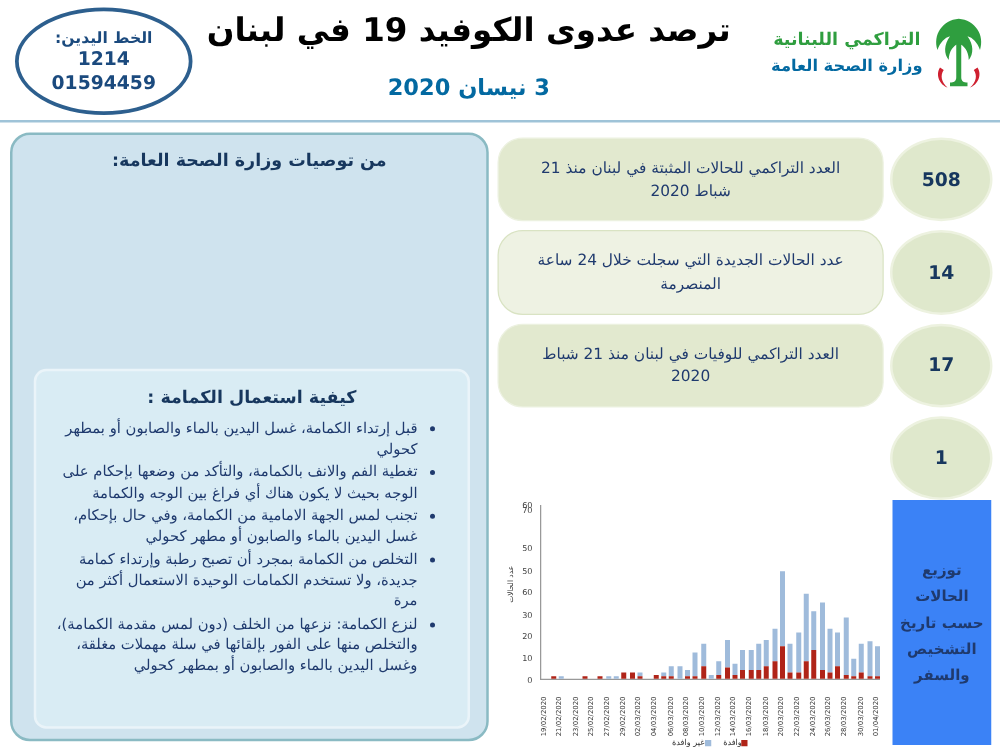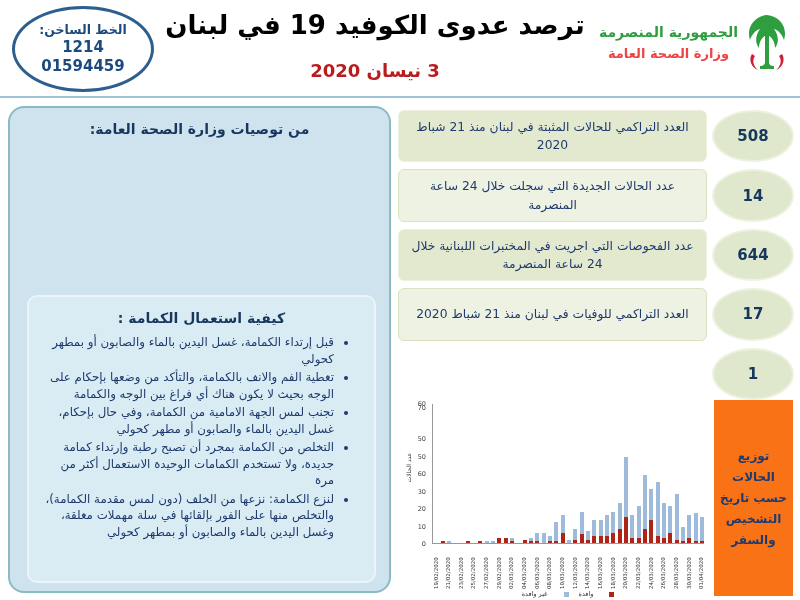--- a/index.html
+++ b/index.html
@@ -9,25 +9,25 @@
 
   
   #hotline{position:absolute;left:12px;top:6px;width:142px;height:86px;border:3px solid #2d5f8e;
     border-radius:50%;display:flex;flex-direction:column;align-items:center;justify-content:center;
     color:#1b4a7e;text-align:center;line-height:1.25;}
   #hotline .hl-label{font-size:12.5px;font-weight:bold;direction:rtl;}
   #hotline .hl-num{font-size:15px;font-weight:bold;}
   #main-title{position:absolute;left:165px;right:215px;top:10px;text-align:center;direction:rtl;
     font-size:26px;font-weight:bold;color:#000;}
   #report-date{position:absolute;left:165px;right:215px;top:60px;text-align:center;direction:rtl;
-    font-size:18px;font-weight:bold;color:#b91c1c;}
+    font-size:18px;font-weight:bold;color:#0369a1;}
   #logo{position:absolute;right:10px;top:10px;display:flex;direction:rtl;align-items:center;gap:6px;}
   #logo .logo-text{text-align:center;direction:rtl;line-height:1.6;}
   #logo .logo-line1{font-size:14px;font-weight:bold;color:#2f9e3f;letter-spacing:1px;}
-  #logo .logo-line2{font-size:13px;font-weight:bold;color:#ef4444;letter-spacing:1px;}
+  #logo .logo-line2{font-size:13px;font-weight:bold;color:#0369a1;letter-spacing:1px;}
   #header-sep{position:absolute;left:0;top:96px;width:800px;height:2px;background:#9fc3d8;}
 
   
   #left-panel{position:absolute;left:8px;top:106px;width:383px;height:487px;background:#cfe3ee;
     border:2px solid #8abac3;border-radius:16px;}
   .panel-title{margin-top:13px;text-align:center;direction:rtl;font-size:14px;font-weight:bold;color:#17375e;}
   #reco-list{direction:rtl;margin:14px 48px 0 16px;padding:0 18px 0 0;color:#1f3a6e;font-size:12.5px;
     line-height:1.55;}
   #reco-list li{margin-bottom:1px;}
   #mask-box{position:absolute;left:17px;top:187px;width:349px;height:288px;background:#d9ecf4;
@@ -35,74 +35,74 @@
   #mask-list{direction:rtl;margin:8px 26px 0 10px;padding:0 14px 0 0;color:#1f3a6e;font-size:11.8px;
     line-height:1.4;}
   #mask-list li{margin-bottom:2px;}
 
   
   #stats{position:absolute;left:398px;top:110px;width:396px;height:290px;display:flex;
     flex-direction:column;gap:7px;}
   .stat-row{flex:1;display:flex;direction:rtl;align-items:stretch;gap:5px;}
   .stat-ellipse{width:82px;flex:none;background:#dfe8cc;border:2px solid #edf2e0;border-radius:50%;
     display:flex;align-items:center;justify-content:center;color:#17375e;font-weight:bold;font-size:15px;}
-  .stat-box{flex:1;border-radius:6px;display:flex;align-items:center;justify-content:center;
-    padding:3px 8px;color:#1f3a6e;font-size:12.3px;text-align:center;direction:rtl;line-height:1.5;}
+  .stat-box{flex:1;border-radius:20px;display:flex;align-items:center;justify-content:center;
+    padding:3px 24px;color:#1f3a6e;font-size:12.3px;text-align:center;direction:rtl;line-height:1.5;}
   .stat-row:nth-child(odd) .stat-box{background:#e2e9cf;border:1px solid #ecf1e0;}
   .stat-row:nth-child(even) .stat-box{background:#eef2e3;border:1px solid #d9e3c3;}
 
   
   #chart{position:absolute;left:400px;top:402px;width:312px;height:196px;background:#fff;}
   #chart-y-title{position:absolute;left:-6px;top:62px;font-size:6px;color:#333;transform:rotate(-90deg);}
   #chart-y-labels{position:absolute;left:6px;top:0;width:22px;height:142px;}
   .ytick{position:absolute;right:2px;font-size:6.5px;color:#444;}
   #chart-plot{position:absolute;left:32px;top:2px;width:272px;height:140px;
     border-left:1px solid #999;border-bottom:1px solid #999;}
   .bar{position:absolute;bottom:0;width:4px;display:flex;flex-direction:column;justify-content:flex-end;}
   .seg-blue{background:#9fbbdb;width:100%;}
   .seg-red{background:#b02418;width:100%;}
   #chart-x-labels{position:absolute;left:32px;top:145px;width:272px;height:44px;}
   .xtick{position:absolute;top:42px;transform:rotate(-90deg);transform-origin:0 0;font-size:5.5px;
     color:#333;white-space:nowrap;}
   #chart-legend{position:absolute;left:32px;top:188px;width:272px;display:flex;justify-content:center;
     gap:10px;direction:rtl;font-size:6.5px;color:#333;}
-  .legend-item{display:flex;direction:rtl;align-items:center;gap:16px;}
+  .legend-item{display:flex;direction:rtl;align-items:center;gap:0;}
   .legend-sq{width:5px;height:5px;flex:none;}
 
   
-  #side-strip{position:absolute;left:714px;top:400px;width:79px;height:196px;background:#f97316;
+  #side-strip{position:absolute;left:714px;top:400px;width:79px;height:196px;background:#3b82f6;
     display:flex;align-items:center;justify-content:center;padding:6px;}
   #side-strip .strip-text{direction:rtl;text-align:center;color:#1f3a6e;font-weight:bold;font-size:12px;
     line-height:1.75;}
 </style>
 </head>
 <body>
 
 <div id="page">
 
   <div id="hotline">
-    <div class="hl-label">الخط الساخن:</div>
+    <div class="hl-label">الخط اليدين:</div>
     <div class="hl-num">1214</div>
     <div class="hl-num">01594459</div>
   </div>
 
   <div id="main-title">ترصد عدوى الكوفيد 19 في لبنان</div>
   <div id="report-date">3 نيسان 2020</div>
 
   <div id="logo">
     <span>
       <svg width="46" height="62" viewBox="0 0 46 62">
         <path d="M6 30 C2 18 10 6 23 5 C36 6 44 18 40 30 C38 24 34 20 30 19 C35 26 35 33 31 38 C31 31 27 26 23 25 C19 26 15 31 15 38 C11 33 11 26 16 19 C12 20 8 24 6 30 Z" fill="#2f9e3f"></path>
         <path d="M21 24 L25 24 L25 52 C25 55 27 56 30 56 L30 59 L16 59 L16 56 C19 56 21 55 21 52 Z" fill="#2f9e3f"></path>
         <path d="M8 44 C4 50 8 58 14 60 C9 56 8 50 11 46 Z" fill="#cf2030"></path>
         <path d="M38 44 C42 50 38 58 32 60 C37 56 38 50 35 46 Z" fill="#cf2030"></path>
       </svg>
     </span>
     <span class="logo-text">
-      <div class="logo-line1">الجمهورية المنصرمة</div>
+      <div class="logo-line1">التراكمي اللبنانية</div>
       <div class="logo-line2">وزارة الصحة العامة</div>
     </span>
   </div>
 
   <div id="header-sep"></div>
 
   <div id="left-panel">
     <div class="panel-title">من توصيات وزارة الصحة العامة:</div>
 
     <div id="mask-box">
@@ -118,24 +118,20 @@
   </div>
 
   <div id="stats">
     <div class="stat-row">
       <div class="stat-ellipse">508</div>
       <div class="stat-box">العدد التراكمي للحالات المثبتة في لبنان منذ 21 شباط 2020</div>
     </div>
     <div class="stat-row">
       <div class="stat-ellipse">14</div>
       <div class="stat-box">عدد الحالات الجديدة التي سجلت خلال 24 ساعة المنصرمة</div>
-    </div>
-    <div class="stat-row">
-      <div class="stat-ellipse">644</div>
-      <div class="stat-box">عدد الفحوصات التي اجريت في المختبرات اللبنانية خلال 24 ساعة المنصرمة</div>
     </div>
     <div class="stat-row">
       <div class="stat-ellipse">17</div>
       <div class="stat-box">العدد التراكمي للوفيات في لبنان منذ 21 شباط 2020</div>
     </div>
     <div class="stat-row">
       <div class="stat-ellipse">1</div>
     </div>
   </div>
 

